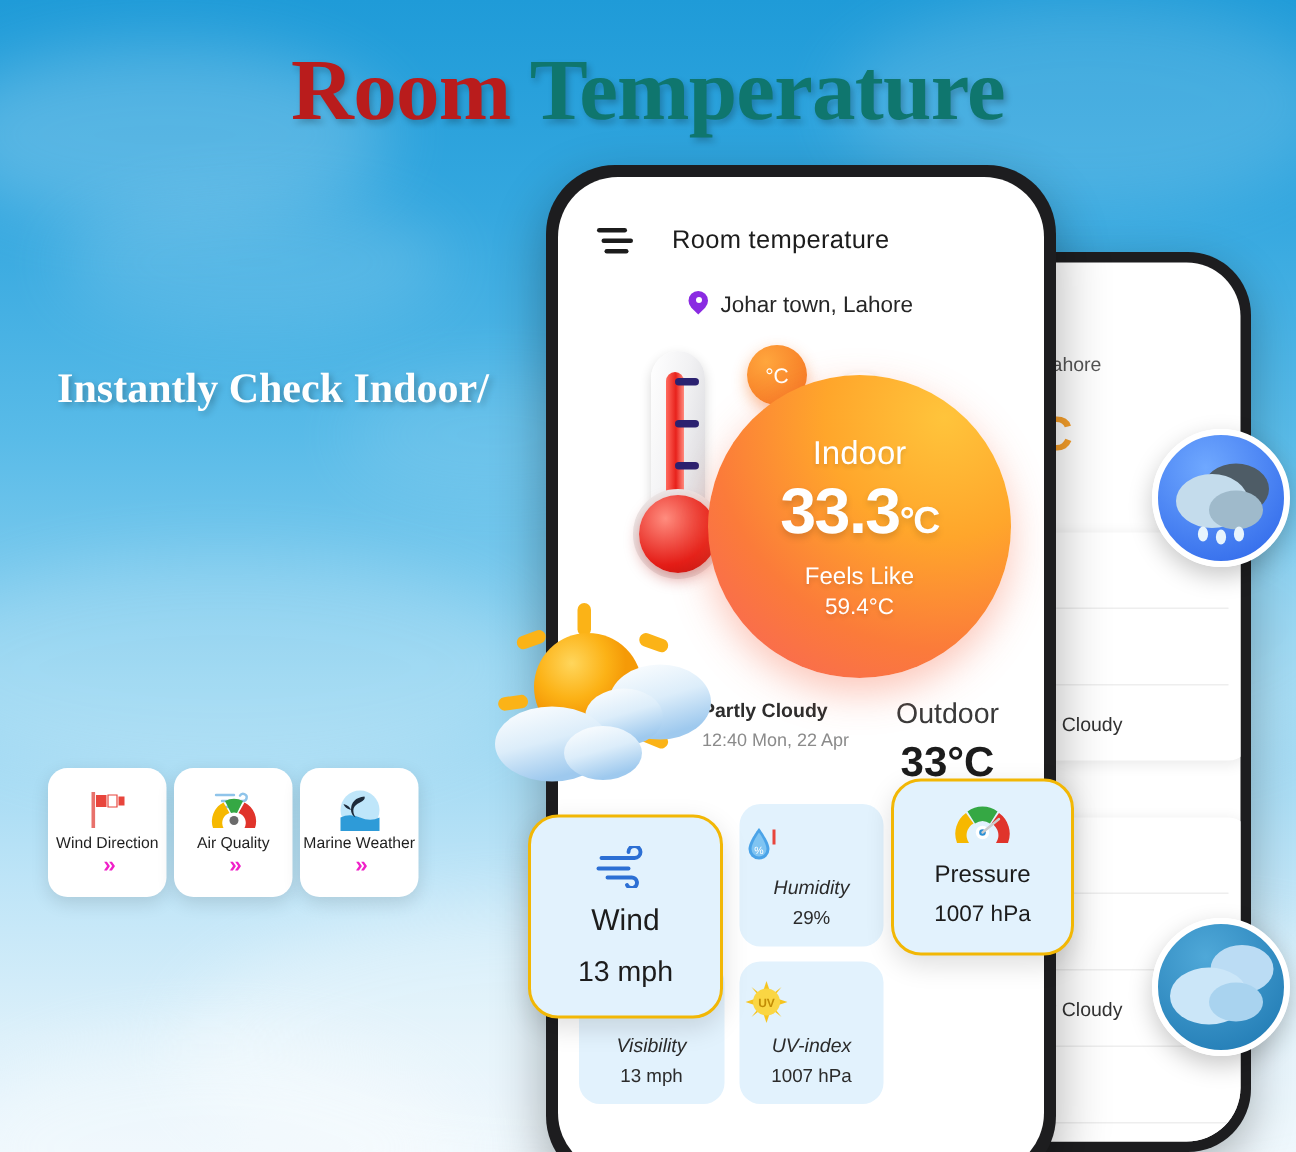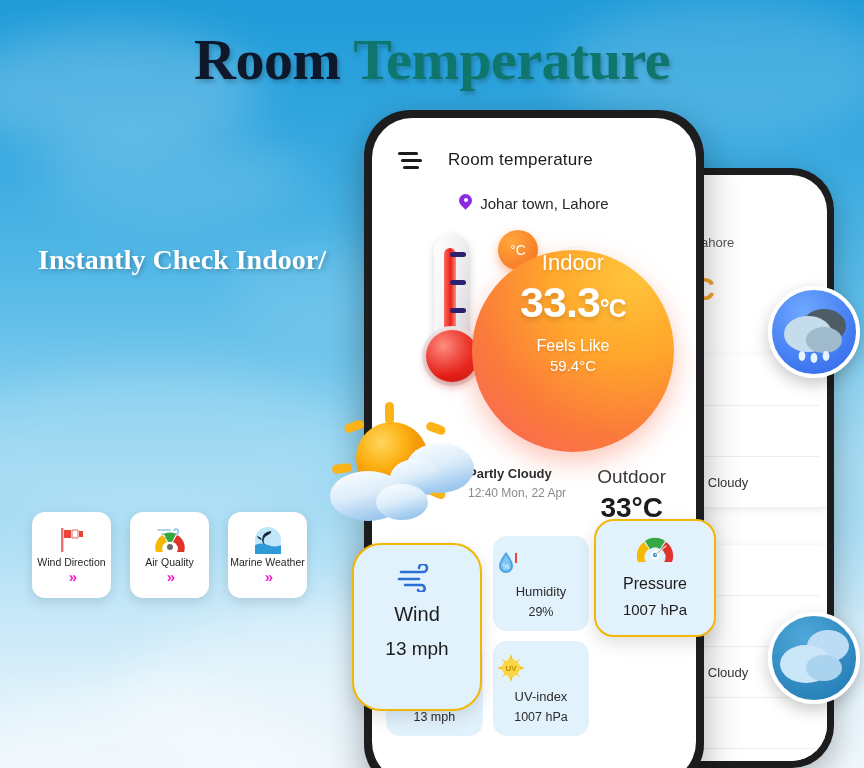--- a/index.html
+++ b/index.html
@@ -23,21 +23,21 @@
   .c8 { left:230px; top:250px; width:200px; height:80px;  opacity:.10; }
   .c9 { left:-30px; top:690px; width:340px; height:150px; opacity:.35; }
 
   
   .headline {
     position:absolute; top:26px; left:0; width:864px; text-align:center;
     font-family:"Liberation Serif", serif; font-weight:bold; font-size:58px;
     letter-spacing:-0.5px; white-space:nowrap;
     text-shadow:2px 3px 4px rgba(0,0,0,.22);
   }
-  .hl-w { color:#0f172a; }
+  .hl-w { color:#b91c1c; }
   .hl-y { color:#0f766e; }
 
   .subhead {
     position:absolute; top:232px; left:8px; width:348px;
     font-family:"Liberation Serif", serif; font-weight:bold; font-size:28px;
     color:#ffffff; line-height:56px; text-align:center;
     text-shadow:2px 2px 4px rgba(0,0,0,.25);
   }
 
   
@@ -110,60 +110,60 @@
           font-size:14px; background:#fff; color:#555; box-shadow:0 2px 6px rgba(0,0,0,.12); }
   .unit.active { background:radial-gradient(circle at 32% 28%,#FFA63D,#F4711F); color:#fff;
           box-shadow:0 4px 10px rgba(244,113,31,.45); }
   .unit.u2 { margin-top:18px; }
   .unit.u3 { margin-top:52px; width:36px; height:36px; font-size:13px; }
 
   .indoor-circle {
     position:absolute; left:100px; top:38px; width:202px; height:202px; border-radius:50%;
     background:radial-gradient(circle at 78% 14%,#FFC43B 0%,#FFA62B 34%,#FB7B3A 66%,#F8615C 100%);
     box-shadow:0 10px 26px rgba(248,104,70,.38);
-    display:flex; flex-direction:column; align-items:center; justify-content:flex-start; color:#fff;
+    display:flex; flex-direction:column; align-items:center; justify-content:center; color:#fff;
     text-align:center;
   }
   .ind-lbl { font-size:22px; margin-bottom:2px; text-shadow:0 2px 3px rgba(0,0,0,.12); }
   .ind-val { font-size:43px; font-weight:bold; letter-spacing:-1px; text-shadow:0 3px 5px rgba(0,0,0,.15); }
   .ind-val small { font-size:25px; font-weight:bold; }
   .ind-fl  { font-size:16px; margin-top:10px; text-shadow:0 2px 3px rgba(0,0,0,.12); }
   .ind-flv { font-size:15px; margin-top:2px; text-shadow:0 2px 3px rgba(0,0,0,.12); }
 
   
   .outrow { display:flex; justify-content:space-between; align-items:flex-start; padding:4px 30px 0 96px; }
   .cond-name { font-size:13px; font-weight:bold; color:#2d2d2d; }
   .cond-time { font-size:12px; color:#8b8b8b; margin-top:5px;text-align:right; }
   .out-lbl { font-size:19px; color:#3a3a3a; text-align:center; }
   .out-val { font-size:28px; font-weight:bold; color:#1c1c1c; margin-top:4px; text-align:center; }
 
   
   .metrics { position:absolute; left:14px; top:418px; width:310px; display:grid;
      grid-template-columns:1fr 1fr 1fr; gap:10px; }
   .tile { background:#E2F2FD; border-radius:14px; padding:12px 4px 12px; text-align:center; }
   .tile .ic { height:30px; display:flex; align-items:center; justify-content:flex-start; margin-bottom:6px; }
-  .tile .t-lbl { font-size:13px; color:#2b2b2b; }
+  .tile .t-lbl { font-size:13px; color:#2b2b2b;font-style:italic; }
   .tile .t-val { font-size:12.5px; color:#2b2b2b; margin-top:6px; }
 
   
   .float-card {
     position:absolute; background:#E2F2FD; border:2px solid #F2B705; border-radius:20px;
     text-align:center; box-shadow:0 6px 18px rgba(0,0,0,.13);
   }
-  .fc-wind { left:352px; top:543px; width:130px; height:168px; padding-top:16px;border-radius:29px; }
+  .fc-wind { left:352px; top:543px; width:130px; height:136px; padding-top:16px; }
   .fc-wind .ic { height:34px; display:flex; align-items:center; justify-content:center; }
   .fc-wind .lab { font-size:20px; color:#1c1c1c; margin-top:8px; }
   .fc-wind .val { font-size:19px; color:#1c1c1c; margin-top:12px; }
   .fc-press { left:594px; top:519px; width:122px; height:118px; padding-top:12px; }
   .fc-press .ic { height:34px; display:flex; align-items:center; justify-content:center; }
   .fc-press .lab { font-size:16px; color:#1c1c1c; margin-top:8px; }
   .fc-press .val { font-size:15px; color:#1c1c1c; margin-top:8px; }
 
   
-  .features { position:absolute; left:32px; top:512px; display:flex; gap:19px; }
+  .features { position:absolute; left:32px; top:512px; display:flex; gap:5px; }
   .feat { width:79px; height:86px; background:#fff; border-radius:13px;
     box-shadow:0 4px 12px rgba(0,0,0,.12); display:flex; flex-direction:column;
     align-items:center; justify-content:center; gap:3px; }
   .feat .ic { height:26px; display:flex; align-items:center; justify-content:center; }
   .feat .lab { font-size:10.5px; color:#1f1f1f; white-space:nowrap; }
   .feat .arr { color:#F020C8; font-size:15px; font-weight:bold; line-height:12px; letter-spacing:-3px; }
 
   
   .suncloud { position:absolute; left:330px; top:396px; width:180px; height:128px; }
   

